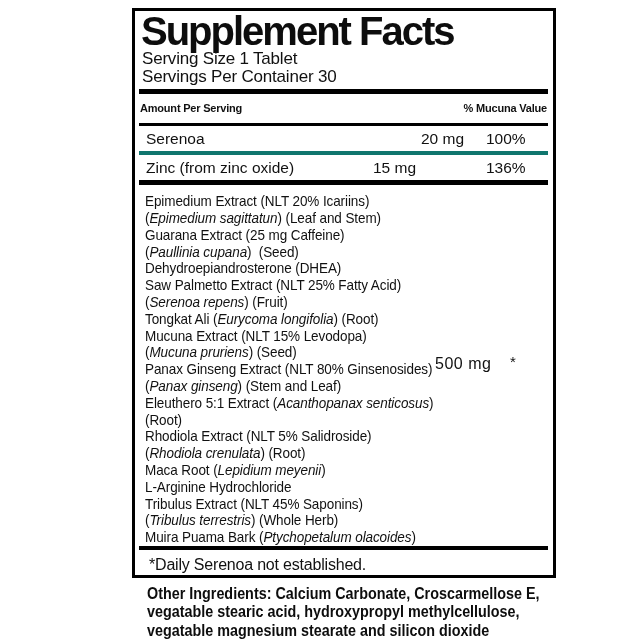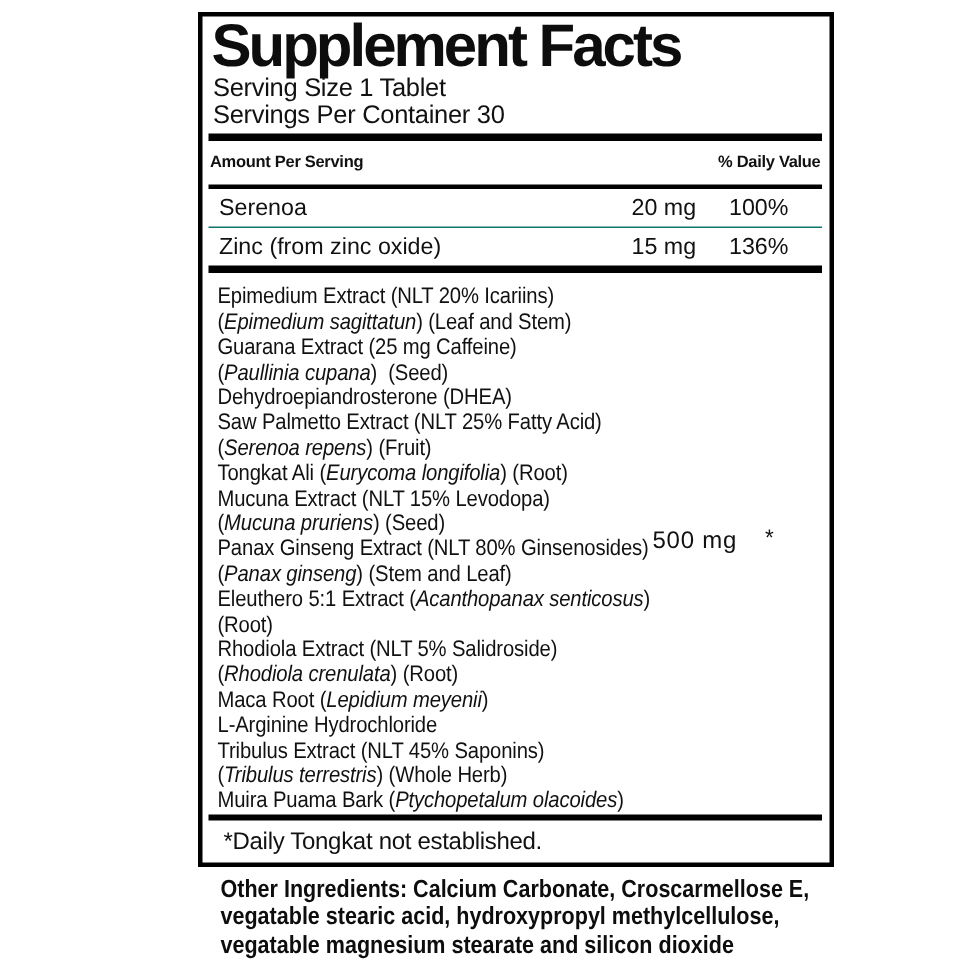--- a/index.html
+++ b/index.html
@@ -31,21 +31,21 @@
   .head-row{
     display:flex;justify-content:space-between;align-items:baseline;
     font-weight:bold;font-size:11px;line-height:15px;
     padding:7px 1px 7px 1px;letter-spacing:-0.2px;
   }
 
   .n-row{
     display:flex;align-items:baseline;
     font-size:15.5px;line-height:15px;padding:5px 0 5px 7px;
   }
-  .n-row + .n-row{border-top:1px solid #0f766e;}
+  .n-row + .n-row{border-top:4px solid #0f766e;gap:48px;}
   .n-name{flex:1;}
   .n-amount{width:65px;}
   .n-dv{width:62px;}
 
   .ingredients{position:relative;padding:8px 0 0 6px;height:353px;}
   .ing-lines{
     font-size:15px;line-height:16.8px;letter-spacing:-0.1px;
     transform:scaleX(0.90);transform-origin:0 0;width:111%;
   }
   .ing-line{white-space:pre;}
@@ -70,21 +70,21 @@
 
     <div class="title">Supplement Facts</div>
 
     <div class="serving">Serving Size 1 Tablet</div>
     <div class="serving">Servings Per Container 30</div>
 
     <div class="bar bar-thick"></div>
 
     <div class="head-row">
       <span>Amount Per Serving</span>
-      <span>% Daily Value</span>
+      <span>% Mucuna Value</span>
     </div>
 
     <div class="bar bar-med"></div>
 
     <div id="nutrient-rows">
         <div class="n-row">
           <span class="n-name">Serenoa</span>
           <span class="n-amount">20 mg</span>
           <span class="n-dv">100%</span>
         </div>
@@ -120,21 +120,21 @@
           <div class="ing-line"><span>Tribulus Extract (NLT 45% Saponins)</span></div>
           <div class="ing-line"><span>(</span><i>Tribulus terrestris</i><span>) (Whole Herb)</span></div>
           <div class="ing-line"><span>Muira Puama Bark (</span><i>Ptychopetalum olacoides</i><span>)</span></div>
         </div>
       <div class="blend-amount">500 mg</div>
       <div class="blend-dv">*</div>
     </div>
 
     <div class="bar bar-foot"></div>
 
-    <div class="footnote">*Daily Tongkat not established.</div>
+    <div class="footnote">*Daily Serenoa not established.</div>
 
   </div>
 
   <div class="other-ingredients">Other Ingredients: Calcium Carbonate, Croscarmellose E,
 vegatable stearic acid, hydroxypropyl methylcellulose,
 vegatable magnesium stearate and silicon dioxide</div>
 
 </div>
 
 </body></html>

